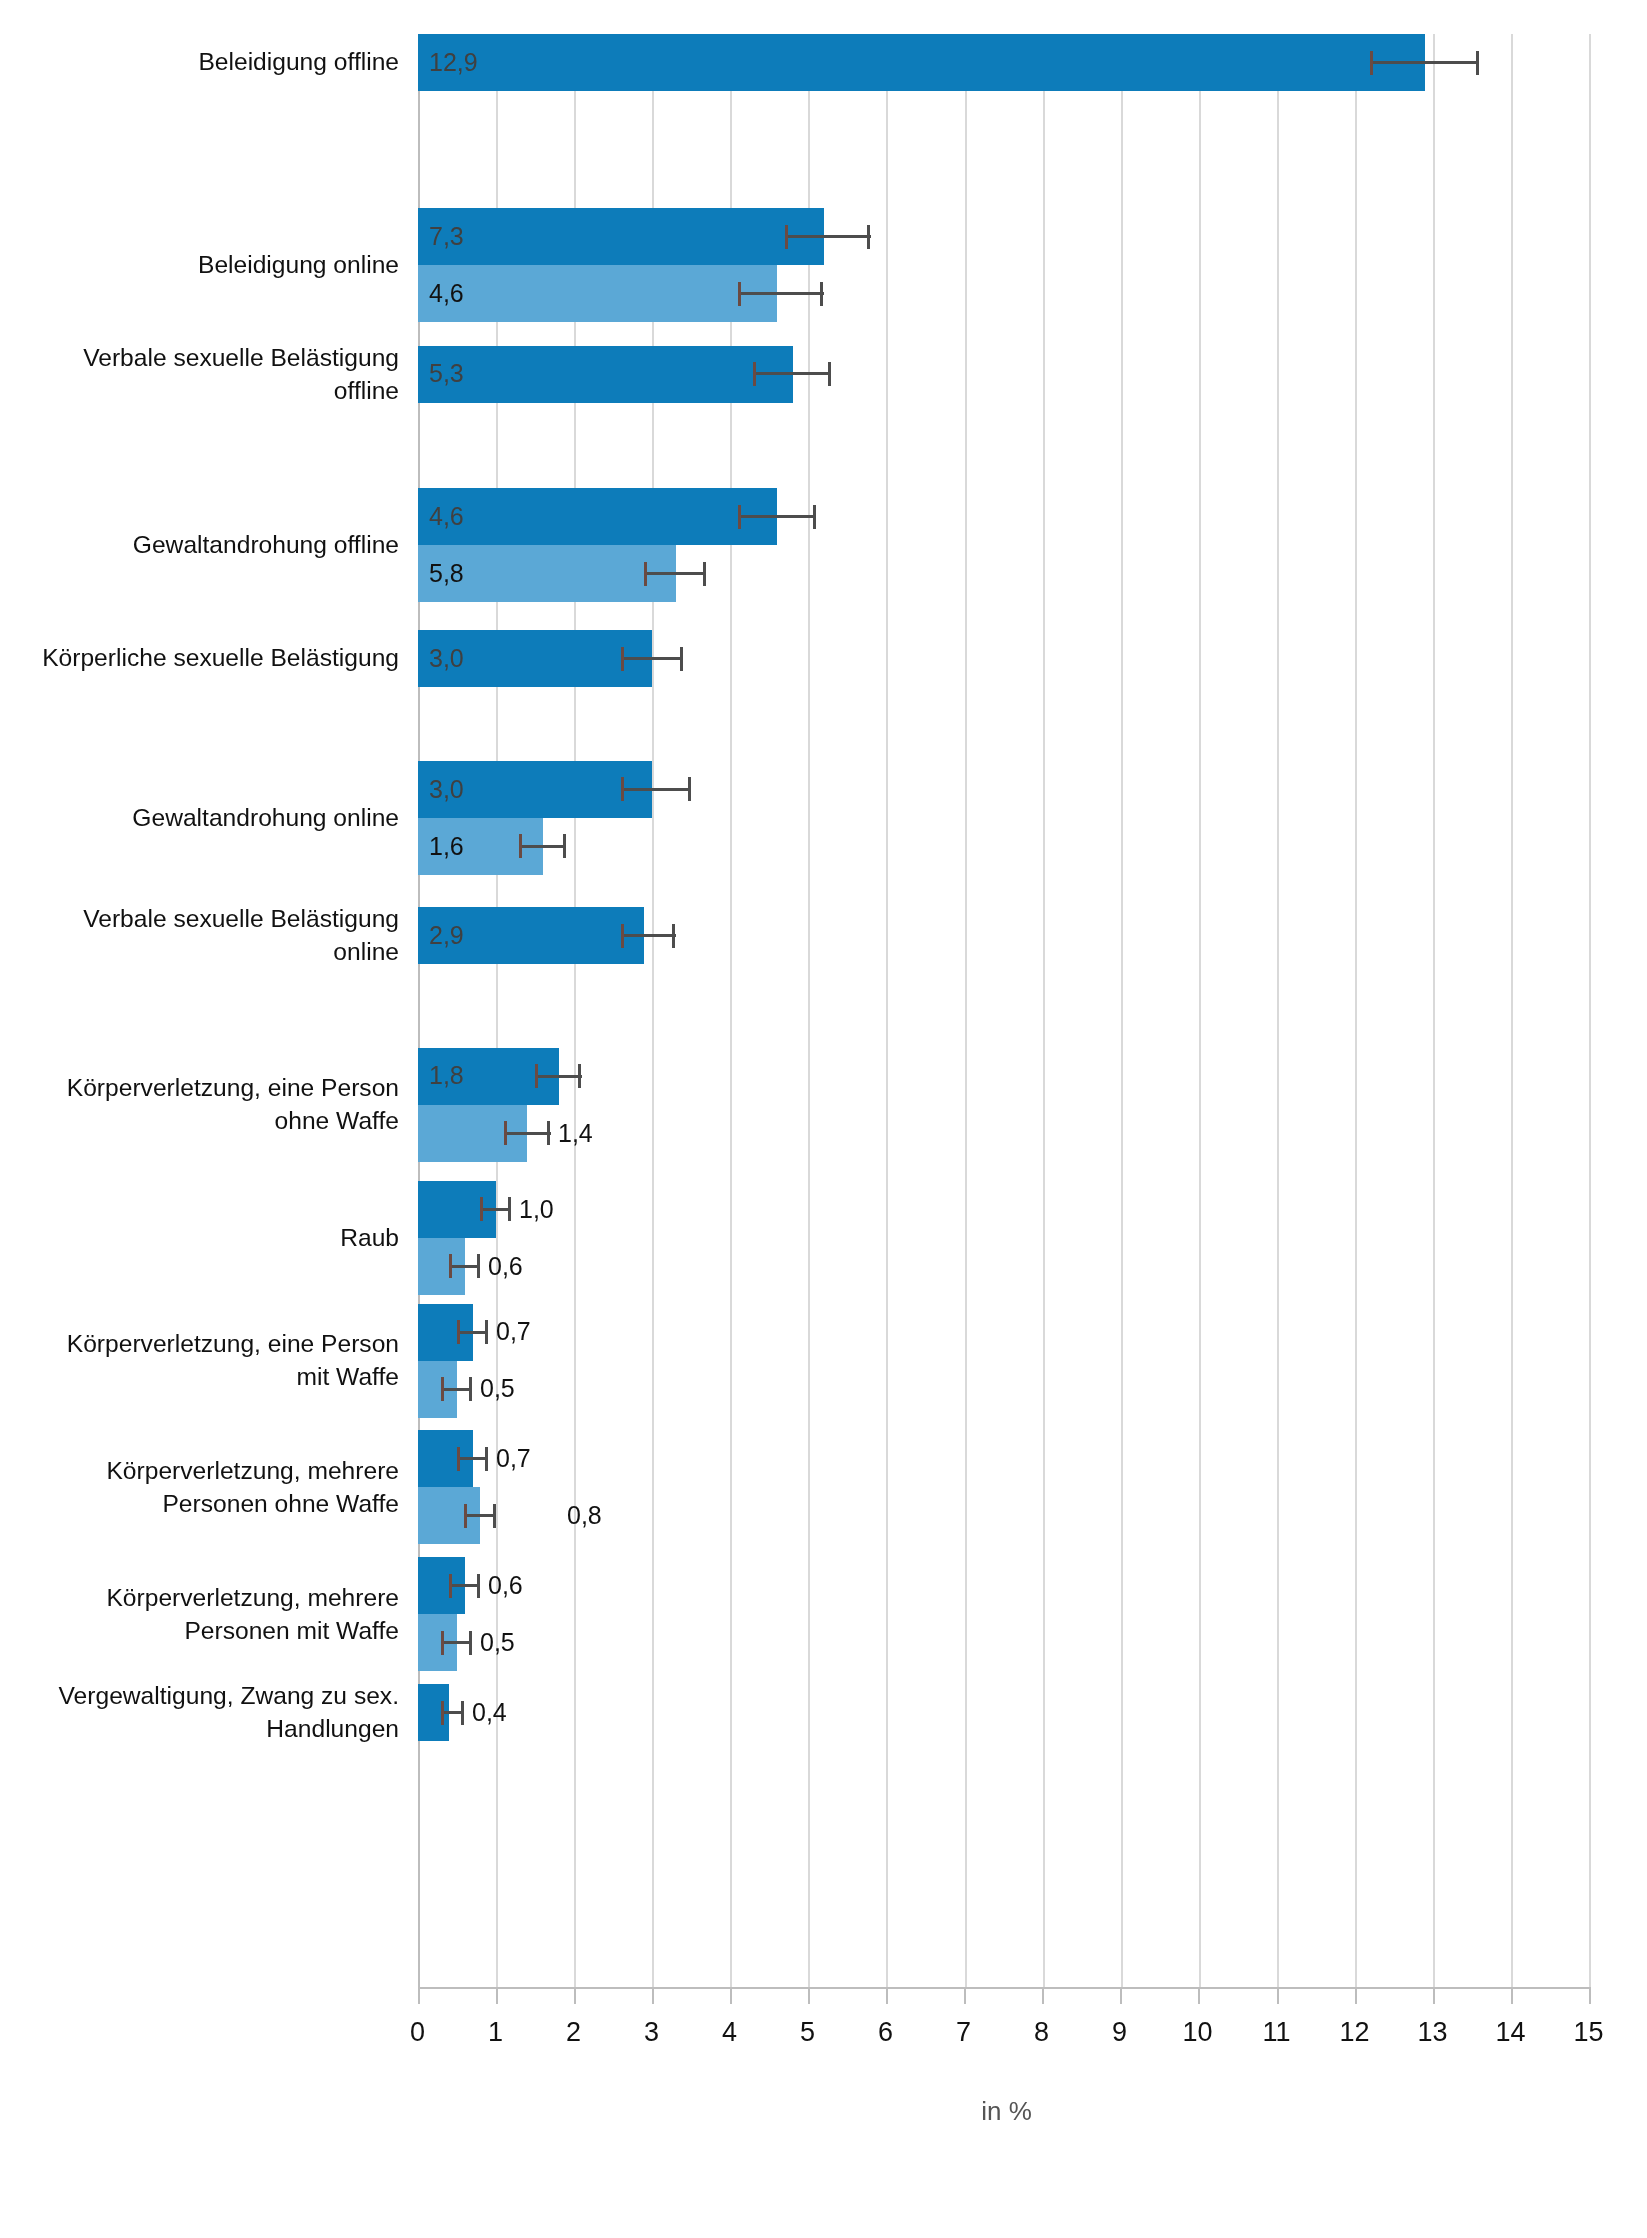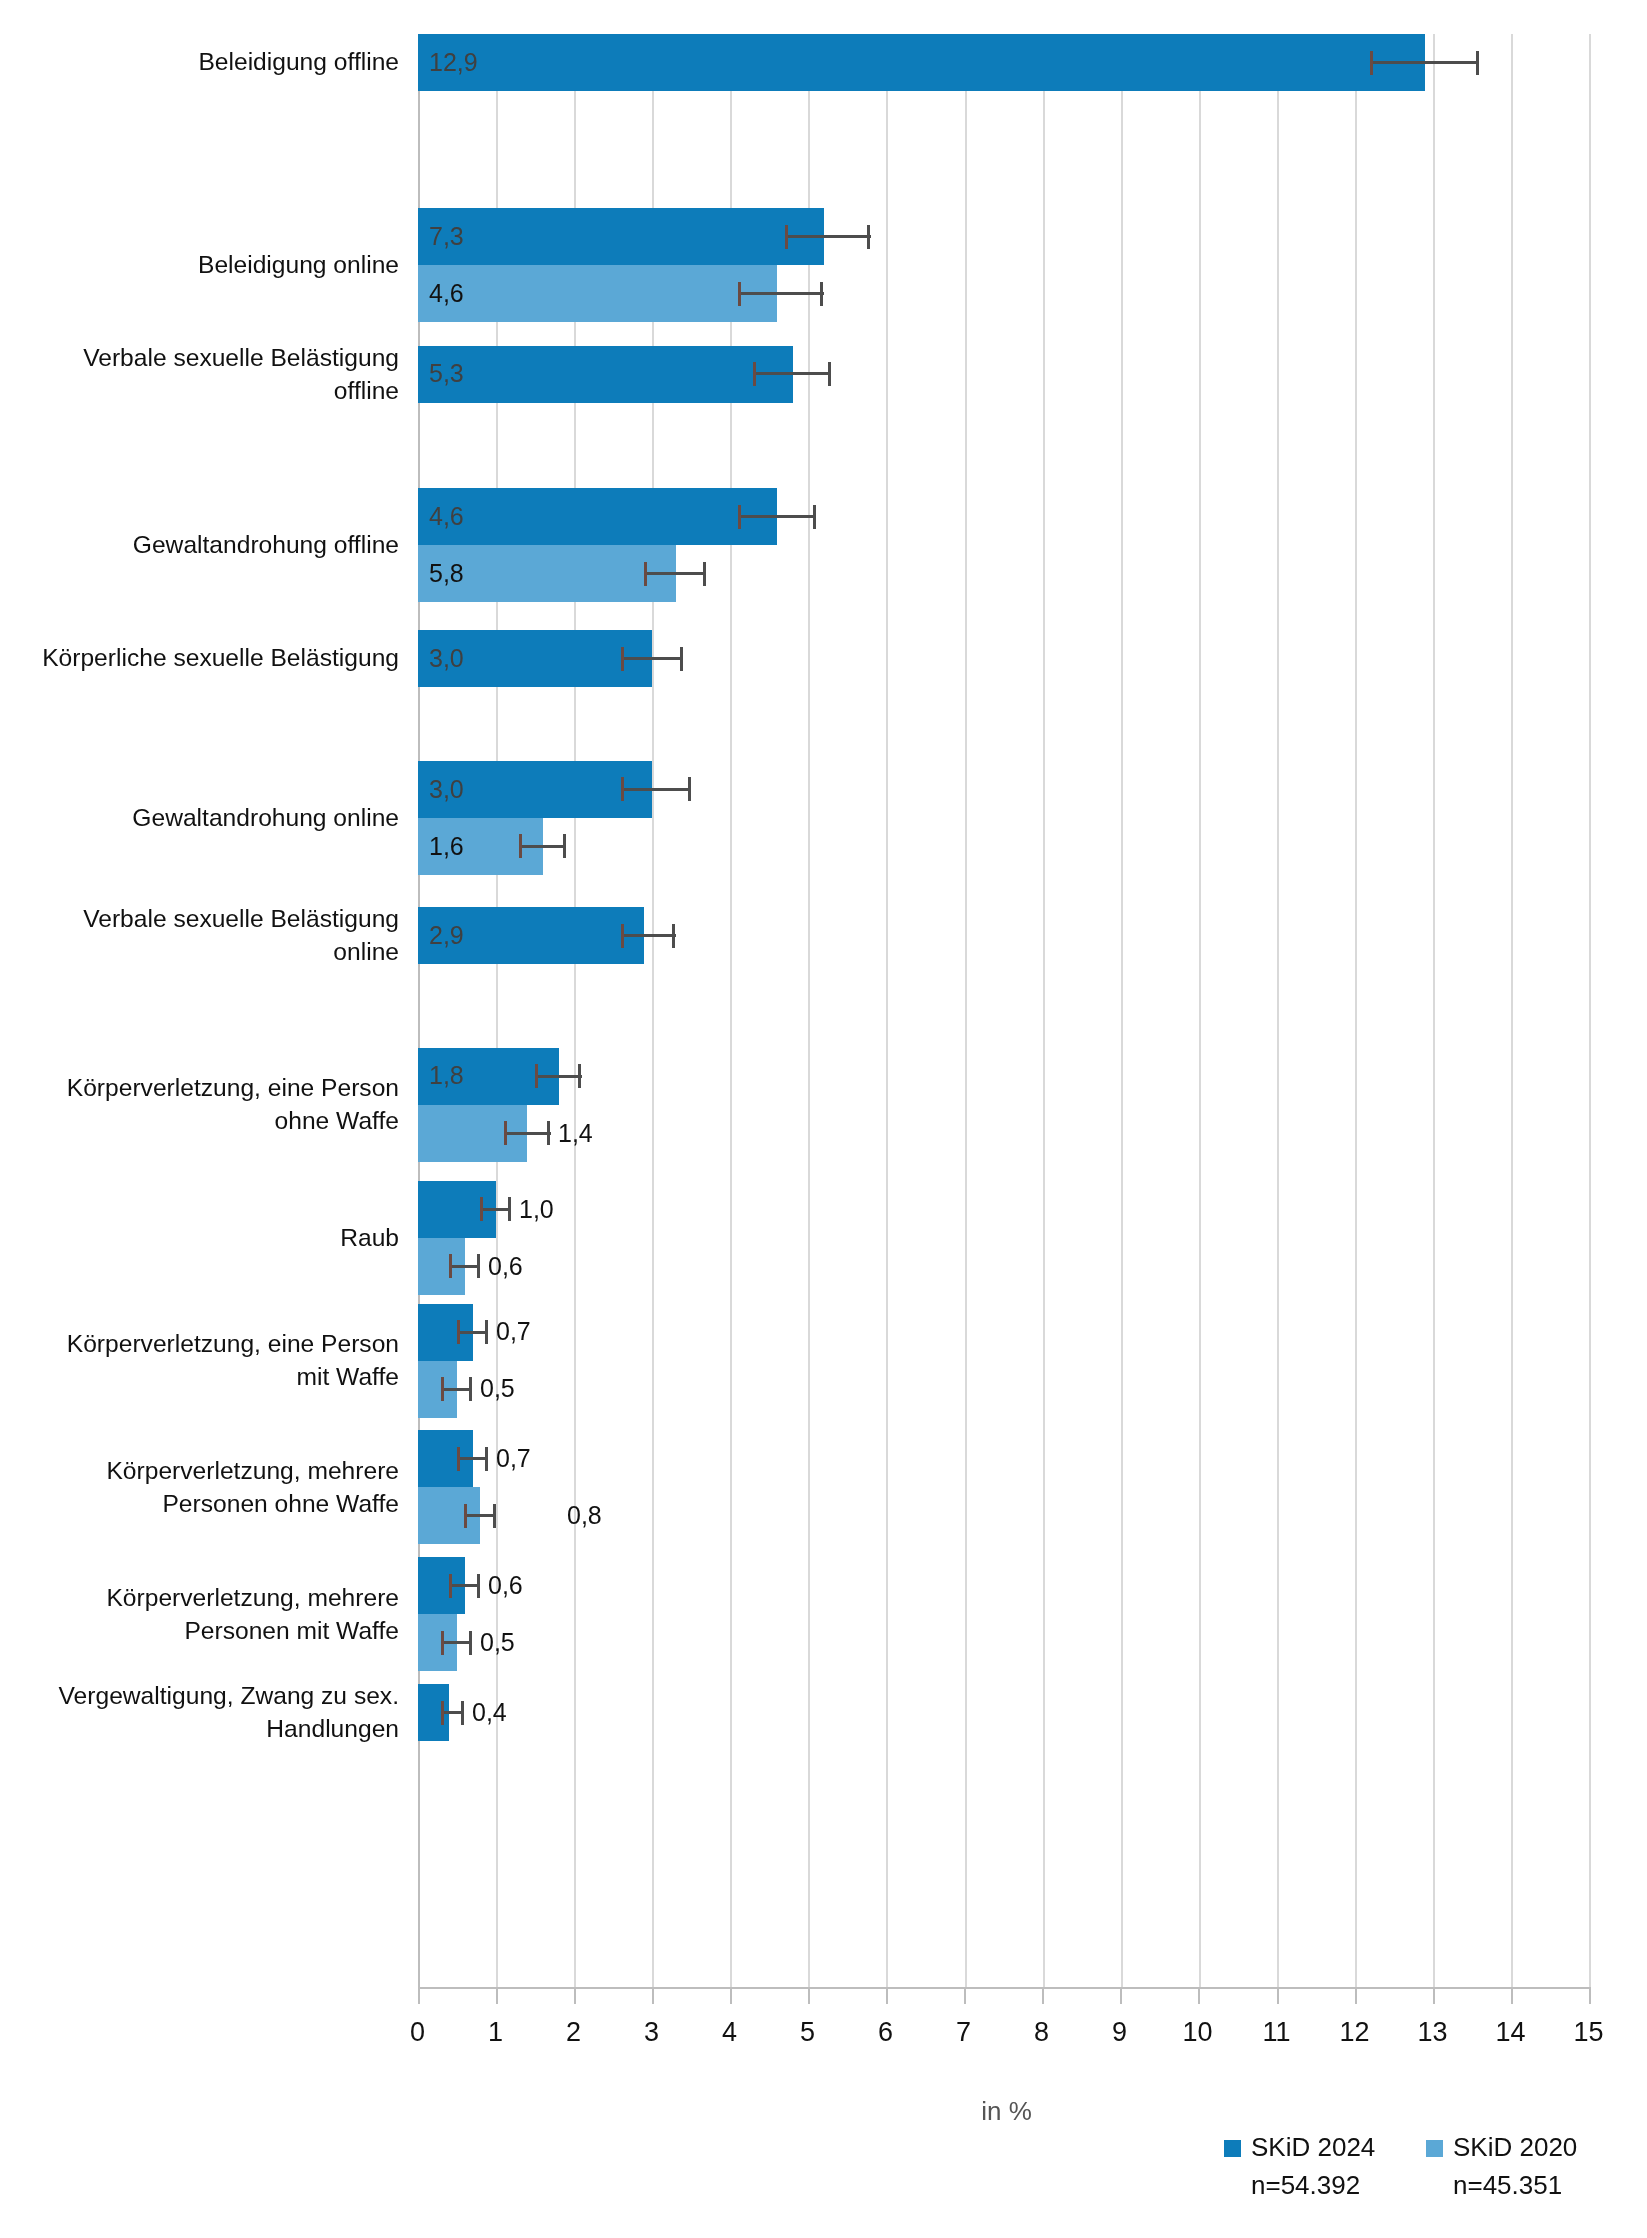--- a/index.html
+++ b/index.html
@@ -288,27 +288,15 @@
       <div class="tickmark" style="left: 1433px;"></div>
       <div class="xtick" style="left: 1433px;">13</div>
       <div class="tickmark" style="left: 1511px;"></div>
       <div class="xtick" style="left: 1511px;">14</div>
       <div class="tickmark" style="left: 1589px;"></div>
       <div class="xtick" style="left: 1589px;">15</div>
     </div>
 
   <div class="axis-unit">in %</div>
 
-  <div class="legend">
-    <div class="legend-col c1">
-      <span class="legend-swatch s2024"></span>
-      <span class="legend-label">SKiD 2024</span>
-      <span class="legend-n">n=54.392</span>
-    </div>
-    <div class="legend-col c2">
-      <span class="legend-swatch s2020"></span>
-      <span class="legend-label">SKiD 2020</span>
-      <span class="legend-n">n=45.351</span>
-    </div>
-  </div>
 
 </div>
 
 
 </body></html>

